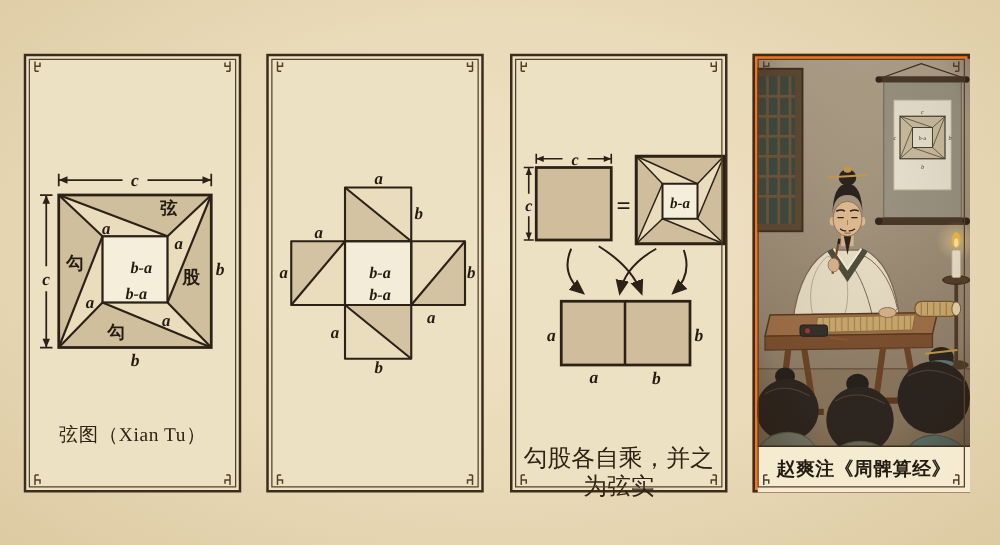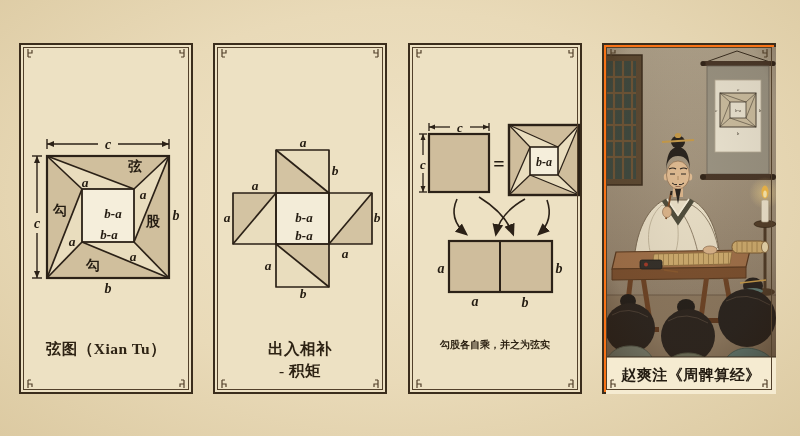--- a/index.html
+++ b/index.html
@@ -18,23 +18,23 @@
   }
   .corn{position:absolute;width:12px;height:12px;z-index:3;}
   .corn svg{display:block;width:12px;height:12px;}
   .corn.tl{top:4px;left:4px;}
   .corn.tr{top:4px;right:4px;transform:scaleX(-1);}
   .corn.bl{bottom:4px;left:4px;transform:scaleY(-1);}
   .corn.br{bottom:4px;right:4px;transform:scale(-1,-1);}
   svg.diag{position:absolute;left:0;top:0;width:170px;height:347px;margin:2px;}
   .caption{
     position:absolute;left:0;right:0;top:293px;text-align:center;
-    font-weight:700;font-size:15.5px;line-height:22px;letter-spacing:0.5px;color:#2e2314;
+    font-weight:400;font-size:15.5px;line-height:22px;letter-spacing:0.5px;color:#2e2314;
   }
-  .caption.single{top:289px;font-size:10px;letter-spacing:0;}
+  .caption.single{top:312px;font-size:19px;letter-spacing:0;}
   .cap-line{display:block;}
   .lab{font-family:"Liberation Serif","DejaVu Serif",serif;font-style:italic;font-weight:600;fill:#241c12;}
   .cjk{font-family:"Liberation Serif","DejaVu Serif",serif;font-weight:700;fill:#241c12;font-style:normal;}
   .ln{stroke:#2b2117;fill:none;}
 </style>
 </head>
 <body>
 
 <div class="panel" style="left:19px;">
   <div class="corn tl">
@@ -170,24 +170,20 @@
     <text class="lab" x="38" y="143" font-size="13.5" text-anchor="middle">a</text>
     <text class="lab" x="10" y="175" font-size="13.5" text-anchor="middle">a</text>
     <text class="lab" x="87" y="175" font-size="13" text-anchor="middle">b-a</text>
     <text class="lab" x="87" y="193" font-size="13" text-anchor="middle">b-a</text>
     <text class="lab" x="160" y="175" font-size="13.5" text-anchor="middle">b</text>
     <text class="lab" x="128" y="211" font-size="13.5" text-anchor="middle">a</text>
     <text class="lab" x="51" y="223" font-size="13.5" text-anchor="middle">a</text>
     <text class="lab" x="86" y="251" font-size="13.5" text-anchor="middle">b</text>
   </svg>
 
-  <div class="caption">
-    <span class="cap-line">出入相补</span>
-    <span class="cap-line">- 积矩</span>
-  </div>
 </div>
 
 <div class="panel" style="left:408px;">
   <div class="corn tl">
       <svg viewBox="0 0 12 12">
         <path d="M3,0 V8 M3,4 H7 V1 M3,8 H6" stroke="#52402a" stroke-width="1.2" fill="none"></path>
       </svg>
     </div>
   <div class="corn tr">
       <svg viewBox="0 0 12 12">

